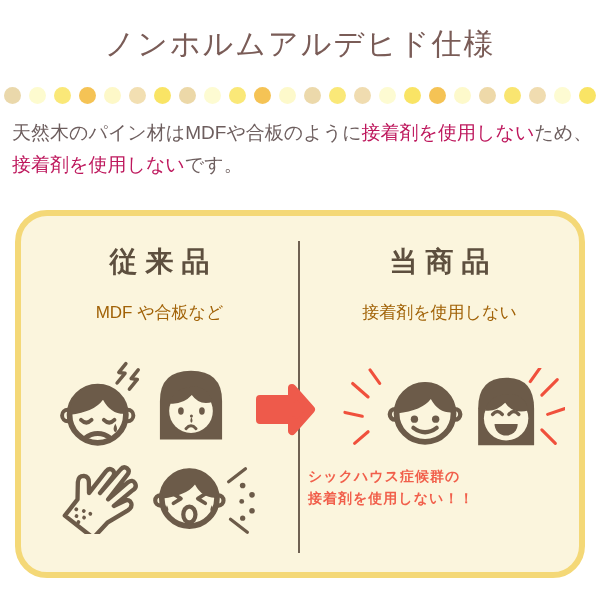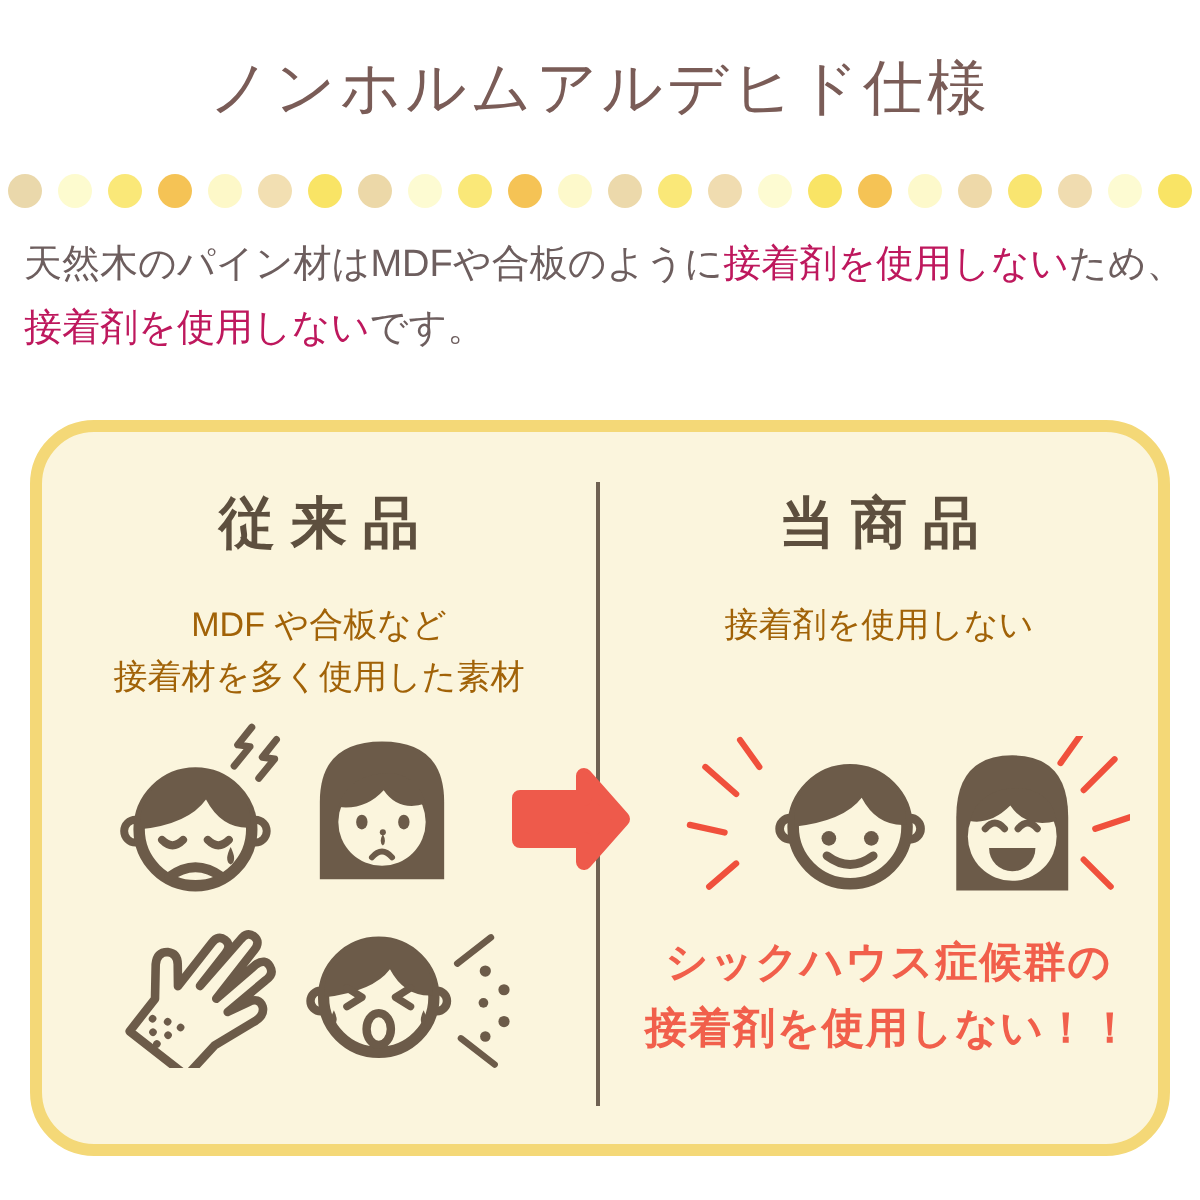--- a/index.html
+++ b/index.html
@@ -49,21 +49,21 @@
   }
   .col-desc.left  { left:0;     width:277px; }
   .col-desc.right { left:279px; width:279px; }
   .icon { position:absolute; }
   .note {
     position:absolute; left:0; top:316px; width:270px; text-align:right;
     font-size:13px; color:#8c7c66;
   }
   .highlight {
     position:absolute; left:287px; top:250px; width:273px;
-    text-align:center; font-size:21px; font-weight:bold;
+    font-size:14px; font-weight:bold;
     line-height:1.55; color:#f15f4b; letter-spacing:1px;
   }
 </style>
 </head>
 <body>
 
 <div class="page">
 
   <h1 class="title">ノンホルムアルデヒド仕様</h1>
 
@@ -96,21 +96,21 @@
 
   <p class="intro"><span>天然木のパイン材はMDFや合板のように</span><span class="orange">接着剤を使用しない</span><span>ため、</span><br><span class="orange">接着剤を使用しない</span><span>です。</span></p>
 
   <div class="box">
 
     <div class="divider"></div>
 
     <div class="col-heading right">当商品</div>
     <div class="col-heading left">従来品</div>
 
-    <div class="col-desc left"><span>MDF や合板など</span><br><span>接着材を多く使用した素材</span></div>
+    <div class="col-desc left"><span>MDF や合板など</span><br></div>
     <div class="col-desc right"><span>接着剤を使用しない</span><br></div>
 
     <svg class="icon" style="left:38px; top:145px;" width="88" height="88" viewBox="0 0 100 100">
       <g stroke="#6c5b49" stroke-linecap="round" stroke-linejoin="round">
         <path d="M76,3 L68,13 L75,14 L66,25" fill="none" stroke-width="4"></path>
         <path d="M90,10 L82,20 L89,21 L80,32" fill="none" stroke-width="4"></path>
         <circle cx="10" cy="62" r="6.5" fill="#fbf5dd" stroke-width="4.5"></circle>
         <circle cx="78" cy="62" r="6.5" fill="#fbf5dd" stroke-width="4.5"></circle>
         <circle cx="44" cy="61" r="32" fill="#fbf5dd" stroke-width="6.5"></circle>
         <path d="M12.5,58 A31.5,31.5 0 0 1 75.5,58 L75.5,60 Q59,61 50,44 Q40,58 12.5,61 Z" fill="#6c5b49" stroke="none"></path>

